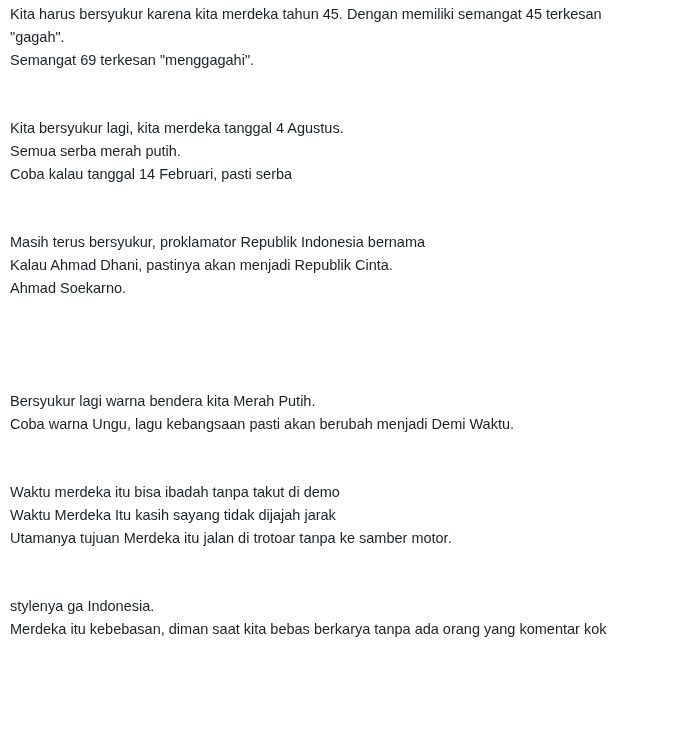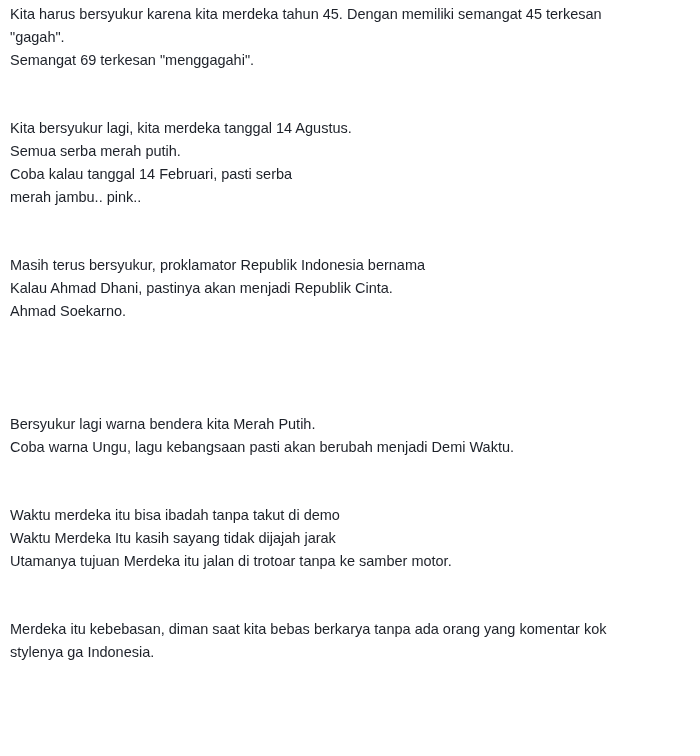--- a/index.html
+++ b/index.html
@@ -37,24 +37,23 @@
 <div class="doc">
 
   <p class="para">
     <span class="line">Kita harus bersyukur karena kita merdeka tahun 45. Dengan memiliki semangat 45 terkesan</span>
     <span class="line">"gagah".</span>
     <span class="line">Semangat 69 terkesan "menggagahi".</span>
   </p>
   <div class="gap"></div>
 
   <p class="para">
-    <span class="line">Kita bersyukur lagi, kita merdeka tanggal 14 Agustus.</span>
+    <span class="line">Kita bersyukur lagi, kita merdeka tanggal 4 Agustus.</span>
     <span class="line">Semua serba merah putih.</span>
     <span class="line">Coba kalau tanggal 14 Februari, pasti serba</span>
-    <span class="line">merah jambu.. pink..</span>
   </p>
   <div class="gap"></div>
 
   <p class="para">
     <span class="line">Masih terus bersyukur, proklamator Republik Indonesia bernama</span>
     <span class="line">Kalau Ahmad Dhani, pastinya akan menjadi Republik Cinta.</span>
     <span class="line">Ahmad Soekarno.</span>
   </p>
   <div class="gap"></div>
 
@@ -67,17 +66,17 @@
   <div class="gap"></div>
 
   <p class="para">
     <span class="line">Waktu merdeka itu bisa ibadah tanpa takut di demo</span>
     <span class="line">Waktu Merdeka Itu kasih sayang tidak dijajah jarak</span>
     <span class="line">Utamanya tujuan Merdeka itu jalan di trotoar tanpa ke samber motor.</span>
   </p>
   <div class="gap"></div>
 
   <p class="para">
+    <span class="line">stylenya ga Indonesia.</span>
     <span class="line">Merdeka itu kebebasan, diman saat kita bebas berkarya tanpa ada orang yang komentar kok</span>
-    <span class="line">stylenya ga Indonesia.</span>
   </p>
 
 </div>
 
 </body></html>

